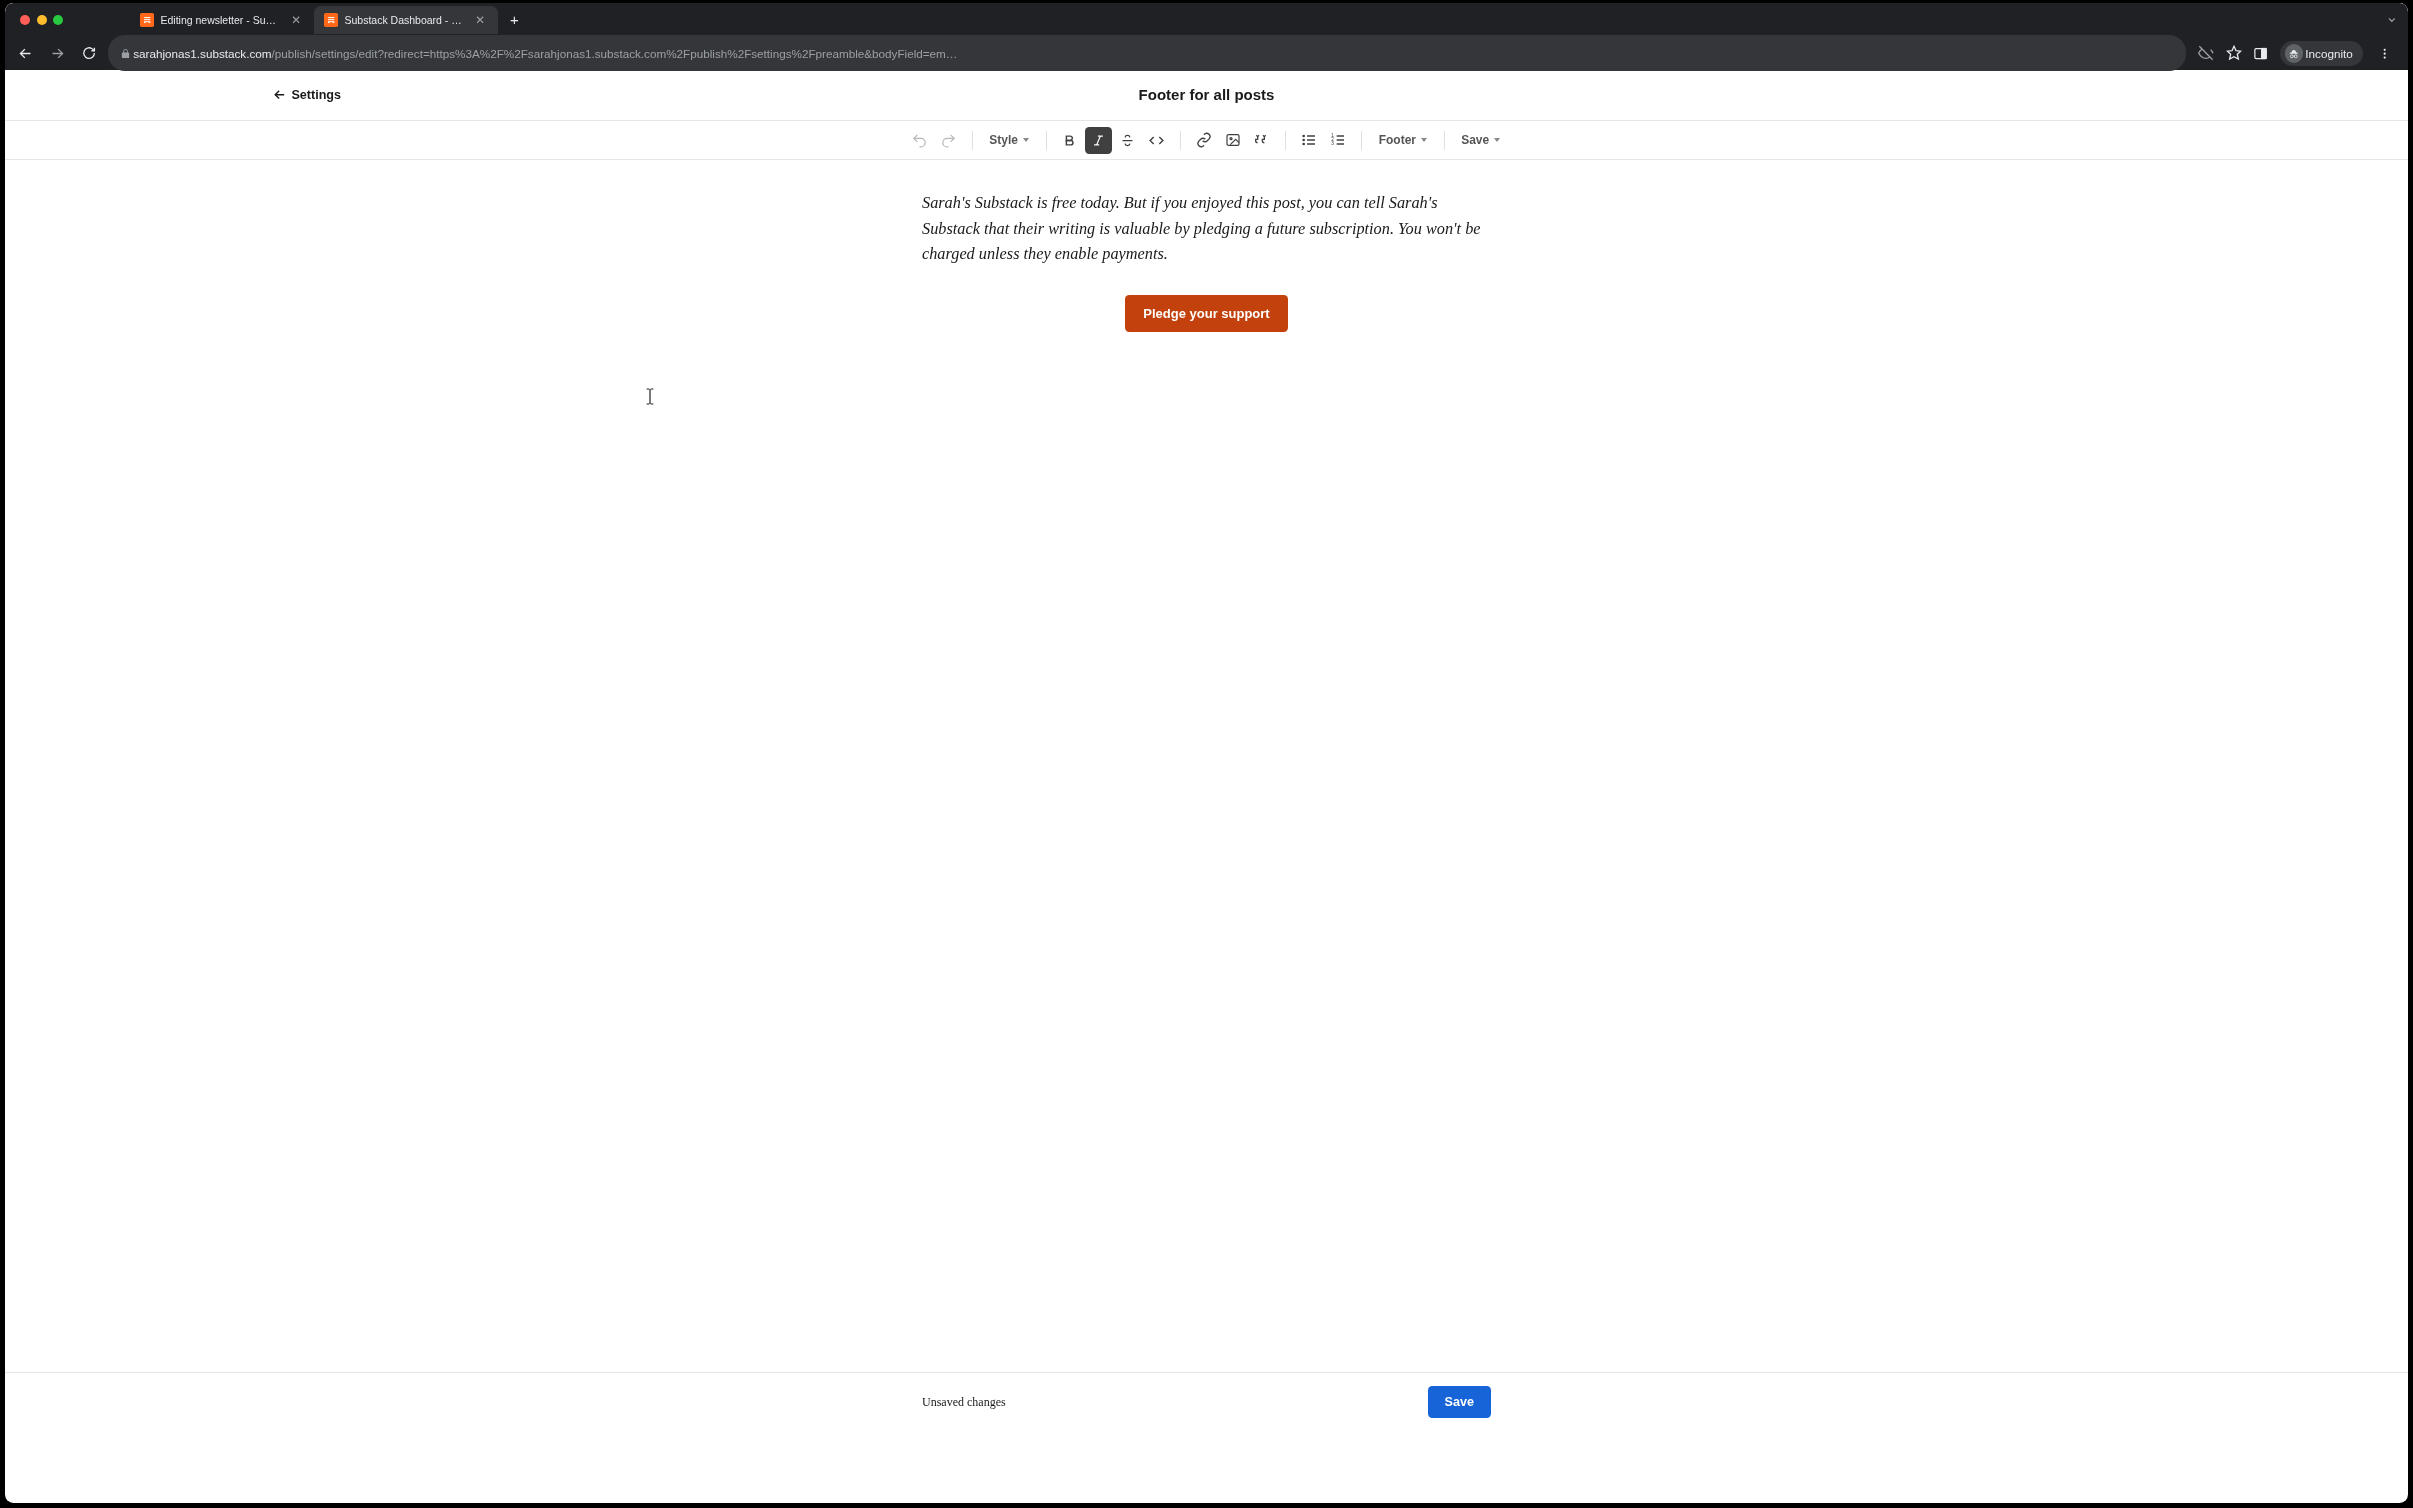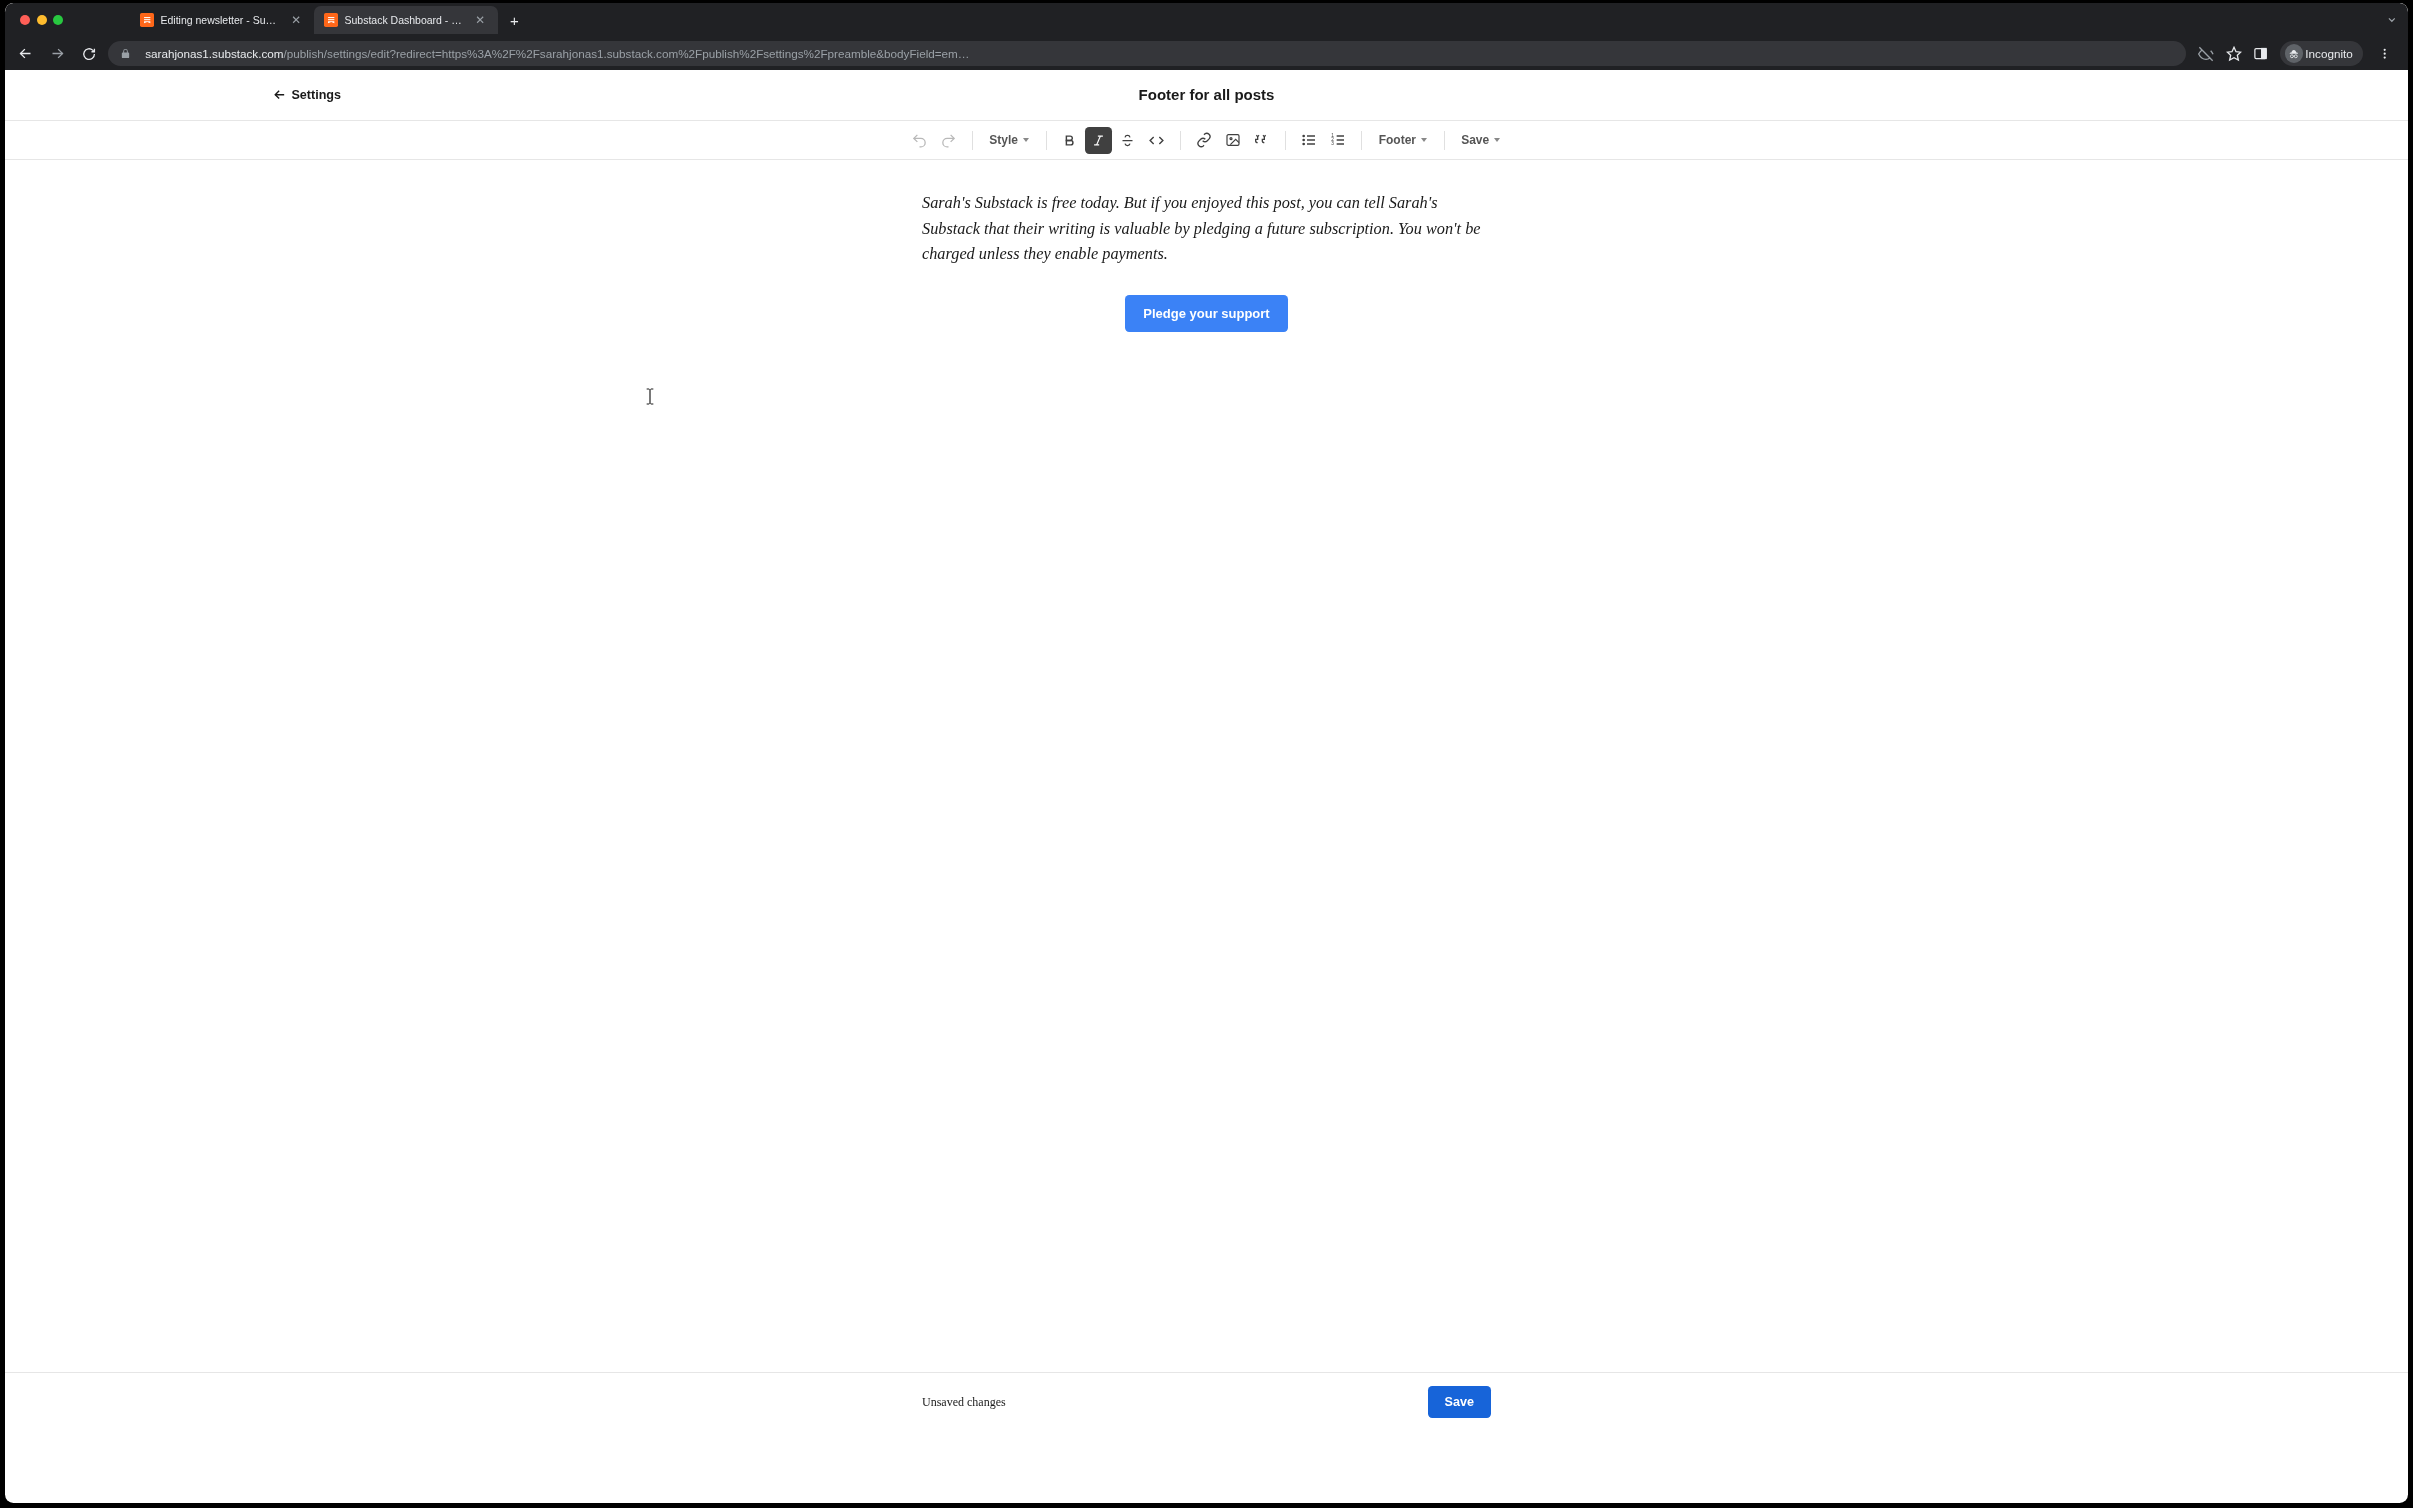--- a/index.html
+++ b/index.html
@@ -20,21 +20,21 @@
     .tab-favicon { width: 13.4px; height: 13.4px; background: #ff6719; border-radius: 1.7px; display:flex; align-items:center; justify-content:center; }
     .tab-favicon svg { width: 8.4px; height: 8.4px; }
     .tab-title { flex: 1; white-space: nowrap; overflow: hidden; text-overflow: ellipsis; }
     .tab-close { color: #9aa0a6; font-size: 11.7px; padding: 0 3.4px; }
     .new-tab { color: #e8eaed; font-size: 15px; padding: 0 11.7px; }
     .tab-dropdown { margin-left: auto; margin-right: 10px; color: #9aa0a6; }
 
     .addr-bar { height: 34px; display: flex; align-items: center; padding: 0 8.4px; gap: 6.7px; }
     .nav-btn { width: 25px; height: 25px; display:flex; align-items:center; justify-content:center; color: #9aa0a6; border-radius: 50%; }
     .nav-btn.enabled { color: #e8eaed; }
-    .url-field { flex: 1; background: #35363a; border-radius: 17px; height: 25px; display:flex; align-items:center; padding: 0 11.7px; color: #9aa0a6; font-size: 11.7px; gap: 14px; overflow:hidden;}
+    .url-field { flex: 1; background: #35363a; border-radius: 17px; height: 36px; display:flex; align-items:center; padding: 0 11.7px; color: #9aa0a6; font-size: 11.7px; gap: 2px; overflow:hidden;}
     .url-field .lock { color: #9aa0a6; }
     .url-text { white-space: nowrap; overflow: hidden; flex:1; }
     .url-text .host { color: #e8eaed; }
     .addr-icons { display:flex; align-items:center; gap: 11.7px; color:#e8eaed; padding: 0 5px; }
     .incognito-badge { display:flex; align-items:center; gap:2px; background:#35363a; border-radius: 17px; padding: 3.4px 10px 3.4px 5px; color:#e8eaed; font-size: 11.7px;}
     .incog-icon { width:18.4px; height:18.4px; background:#5f6368; border-radius:50%; display:flex; align-items:center; justify-content:center;}
 
     
     .page { background: #fff; }
     .back-link { display:flex; align-items:center; gap:5px; color:#1a1a1a; font-weight:600; font-size:12.6px; margin-left: 268px;}
@@ -46,21 +46,21 @@
     .tb-sep { width:0.8px; height: 18.4px; background:#e0e0e0; margin: 0 10px; }
     .tb-btn { width: 27px; height:27px; display:flex; align-items:center; justify-content:center; border-radius:4.2px; color:#404040;}
     .tb-btn.disabled { color: #b8b8b8; }
     .tb-btn.active { background: #404040; color:#fff; }
     .tb-text { display:flex; align-items:center; gap:5px; color:#555; font-weight:600; font-size:12px; padding: 0 6.7px; height:27px; border-radius:4.2px;}
     .caret-down { width:0; height:0; border-left:3.4px solid transparent; border-right:3.4px solid transparent; border-top:4.2px solid currentColor; opacity:0.7; }
 
     .editor { max-width: 603px; margin: 30px auto 0; padding: 0 17px; }
     .editor p { font-family: Georgia, 'Times New Roman', serif; font-style: italic; font-size: 16.3px; line-height: 1.55; color: #1a1a1a; }
     .cta-wrap { text-align:center; margin-top: 28.5px; }
-    .cta { display:inline-block; background:#3b82f6; color:#fff; font-weight:600; font-size:13px; padding: 11px 18.4px; border-radius:4.2px; border:none;}
+    .cta { display:inline-block; background:#c2410c; color:#fff; font-weight:600; font-size:13px; padding: 11px 18.4px; border-radius:4.2px; border:none;}
 
     .cursor-mark { position:absolute; left: 640px; top: 385px; font-family: Georgia, serif; color:#1a1a1a; font-size:17px;}
 
     .footer-bar { position: fixed; bottom: 77px; left:5px; right:5px; border-top: 0.8px solid #e6e6e6; height: 59px; }
     .footer-inner { max-width: 603px; margin: 0 auto; padding: 0 17px; height:100%; display:flex; align-items:center; justify-content:space-between;}
     .unsaved { font-family: Georgia, 'Times New Roman', serif; font-size: 12px; color:#1a1a1a; }
     .save-btn { background:#1764d9; color:#fff; border:none; padding: 9.2px 17px; border-radius:4.2px; font-weight:600; font-size:12.6px;}
 
     
     .window { position: absolute; top:3.4px; left:5px; right:5px; bottom:5px; border-radius: 8.4px; overflow:hidden; box-shadow: 0 0 0 0.8px rgba(0,0,0,0.08); background:#fff;}

